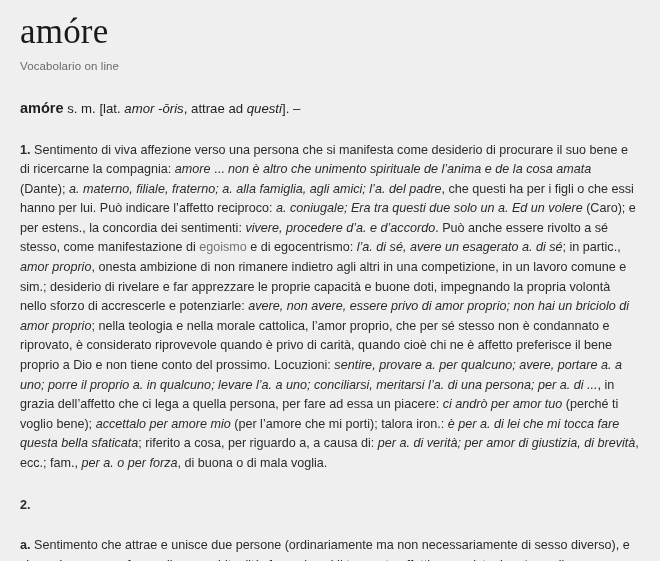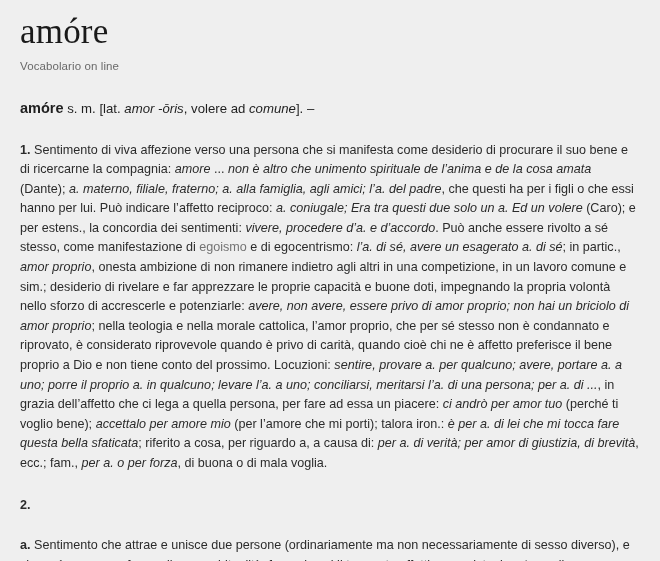--- a/index.html
+++ b/index.html
@@ -74,21 +74,21 @@
 </head>
 <body>
 
 <div class="page">
 
   <h1 class="entry-title">amóre</h1>
 
   <div class="site-subtitle">Vocabolario on line</div>
 
   <div class="headword-line">
-    <span class="headword">amóre</span><span> s. m. [lat. </span><i>amor -ōris</i><span>, volere ad </span><i>comune</i><span>]. –</span>
+    <span class="headword">amóre</span><span> s. m. [lat. </span><i>amor -ōris</i><span>, attrae ad </span><i>questi</i><span>]. –</span>
   </div>
 
   <div id="senses-container">
       <p class="sense"><span class="marker">1.</span><span> Sentimento di viva affezione verso una persona che si manifesta come desiderio di procurare il suo bene e di ricercarne la compagnia: </span><i>amore </i><span>... </span><i>non è altro che unimento spirituale de l’anima e de la cosa amata </i><span>(Dante); </span><i>a. materno, filiale, fraterno; a. alla famiglia, agli amici; l’a. del padre</i><span>, che questi ha per i figli o che essi hanno per lui. Può indicare l’affetto reciproco: </span><i>a. coniugale; </i><i>Era tra questi due solo un a. Ed un volere </i><span>(Caro); e per estens., la concordia dei sentimenti: </span><i>vivere, procedere d’a. e d’accordo</i><span>. Può anche essere rivolto a sé stesso, come manifestazione di </span><a class="xref" href="#">egoismo</a><span> e di egocentrismo: </span><i>l’a. di sé, avere un esagerato a. di sé</i><span>; in partic., </span><i>amor proprio</i><span>, onesta ambizione di non rimanere indietro agli altri in una competizione, in un lavoro comune e sim.; desiderio di rivelare e far apprezzare le proprie capacità e buone doti, impegnando la propria volontà nello sforzo di accrescerle e potenziarle: </span><i>avere, non avere, essere privo di amor proprio; non hai un briciolo di amor proprio</i><span>; nella teologia e nella morale cattolica, l’amor proprio, che per sé stesso non è condannato e riprovato, è considerato riprovevole quando è privo di carità, quando cioè chi ne è affetto preferisce il bene proprio a Dio e non tiene conto del prossimo. Locuzioni: </span><i>sentire, provare a. per qualcuno; avere, portare a. a uno; porre il proprio a. in qualcuno; levare l’a. a uno; conciliarsi, meritarsi l’a. di una persona; per a. di ...</i><span>, in grazia dell’affetto che ci lega a quella persona, per fare ad essa un piacere: </span><i>ci andrò per amor tuo </i><span>(perché ti voglio bene); </span><i>accettalo per amore mio </i><span>(per l’amore che mi porti); talora iron.: </span><i>è per a. di lei che mi tocca fare questa bella sfaticata</i><span>; riferito a cosa, per riguardo a, a causa di: </span><i>per a. di verità; per amor di giustizia, di brevità</i><span>, ecc.; fam., </span><i>per a. o per forza</i><span>, di buona o di mala voglia.</span></p>
       <p class="sense-empty"><span class="marker">2.</span></p>
       <p class="sense"><span class="marker">a.</span><span> Sentimento che attrae e unisce due persone (ordinariamente ma non necessariamente di sesso diverso), e che può assumere forme di pura spiritualità, forme in cui il trasporto affettivo coesiste, in </span><a class="xref it" href="#">misura</a><span> diversa, con l’attrazione sessuale, e forme in cui il desiderio del rapporto sessuale è dominante, con carattere di passione, talora morbosa e ossessiva; comune a tutte queste forme è, di norma, la tendenza più o meno accentuata al rapporto reciproco ed esclusivo: </span></p>
     </div>
 
 </div>
 

